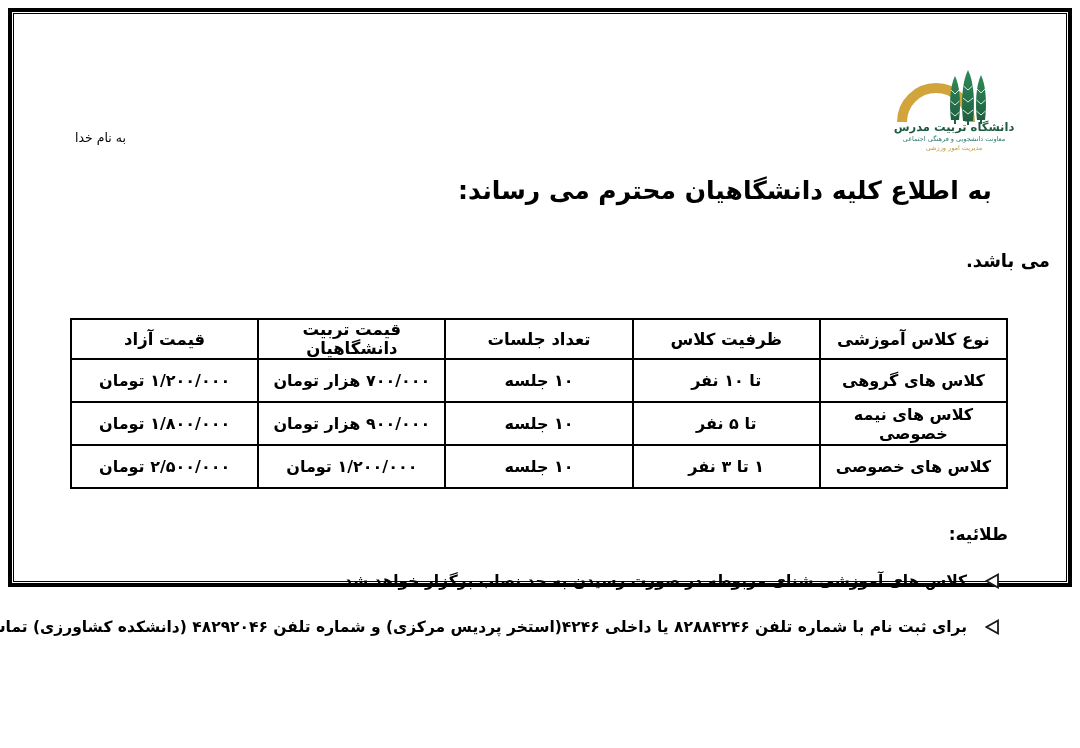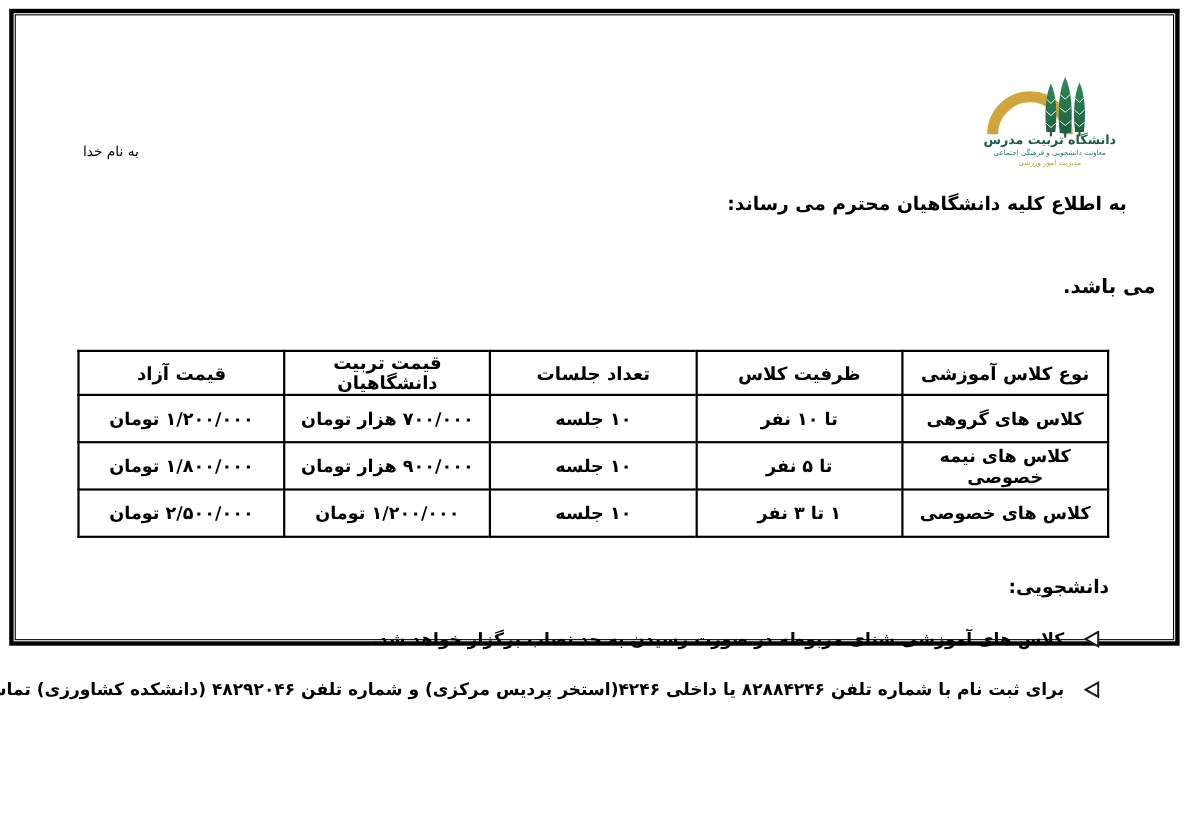--- a/index.html
+++ b/index.html
@@ -27,22 +27,22 @@
   .logo-sub1 { font-size: 6.5px; color: #2b7a72; margin-top: 1px; }
   .logo-sub2 { font-size: 6.5px; color: #bf9c33; margin-top: 1px; }
 
   .bismillah {
     position: absolute; top: 130px; left: 0; right: 16px;
     padding-left: 75px; text-align: left;
     font-size: 12.5px; font-weight: normal;
   }
 
   .salutation {
-    position: absolute; top: 176px; right: 56px;
-    font-size: 17px; font-weight: bold;
+    position: absolute; top: 176px; right: 88px;
+    font-size: 25px; font-weight: bold;
   }
 
   .para {
     position: absolute; top: 226px; left: 32px; right: 30px;
     font-size: 18px; font-weight: bold; line-height: 26px;
   }
   .para-line1 { text-align: justify; text-align-last: justify; }
   .para-line2 { margin-top: 22px; }
 
   table.pricing {
@@ -149,21 +149,21 @@
       <tr>
         <td>کلاس های خصوصی</td>
         <td>۱ تا ۳ نفر</td>
         <td>۱۰ جلسه</td>
         <td>۱/۲۰۰/۰۰۰ تومان</td>
         <td>۲/۵۰۰/۰۰۰ تومان</td>
       </tr>
     </tbody>
   </table>
 
-  <div class="notes-title">دانشجویی:</div>
+  <div class="notes-title">طلائیه:</div>
 
   <div class="bullet bullet-1">
     <span class="arrow-wrap">
       <svg width="15" height="16" viewBox="0 0 15 16">
           <polygon points="13,1.5 1.5,8 13,14.5" fill="#ffffff" stroke="#1a1a1a" stroke-width="1.8"></polygon>
         </svg>
     </span>
     <span class="bullet-text">کلاس های آموزشی شنای مربوطه در صورت رسیدن به حد نصاب برگزار خواهد شد.</span>
   </div>
 

